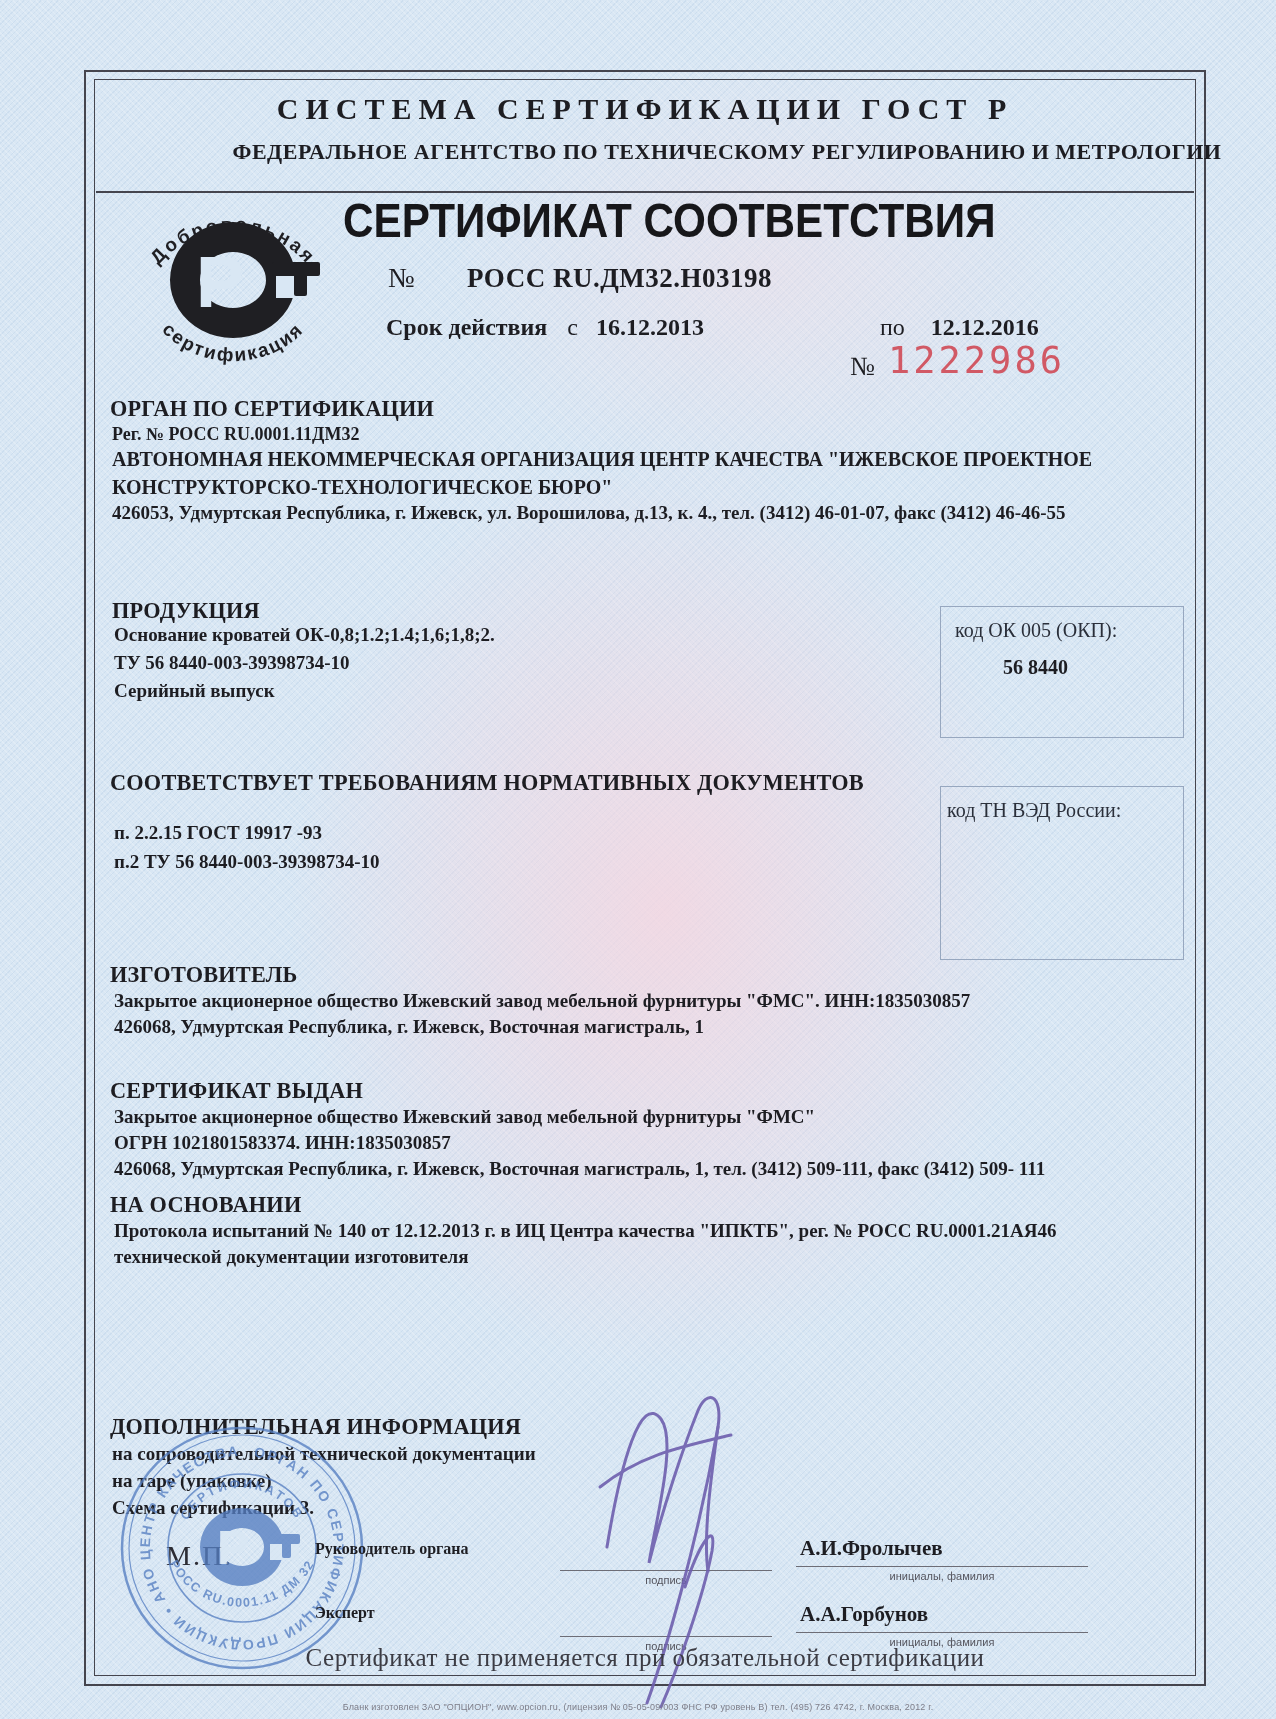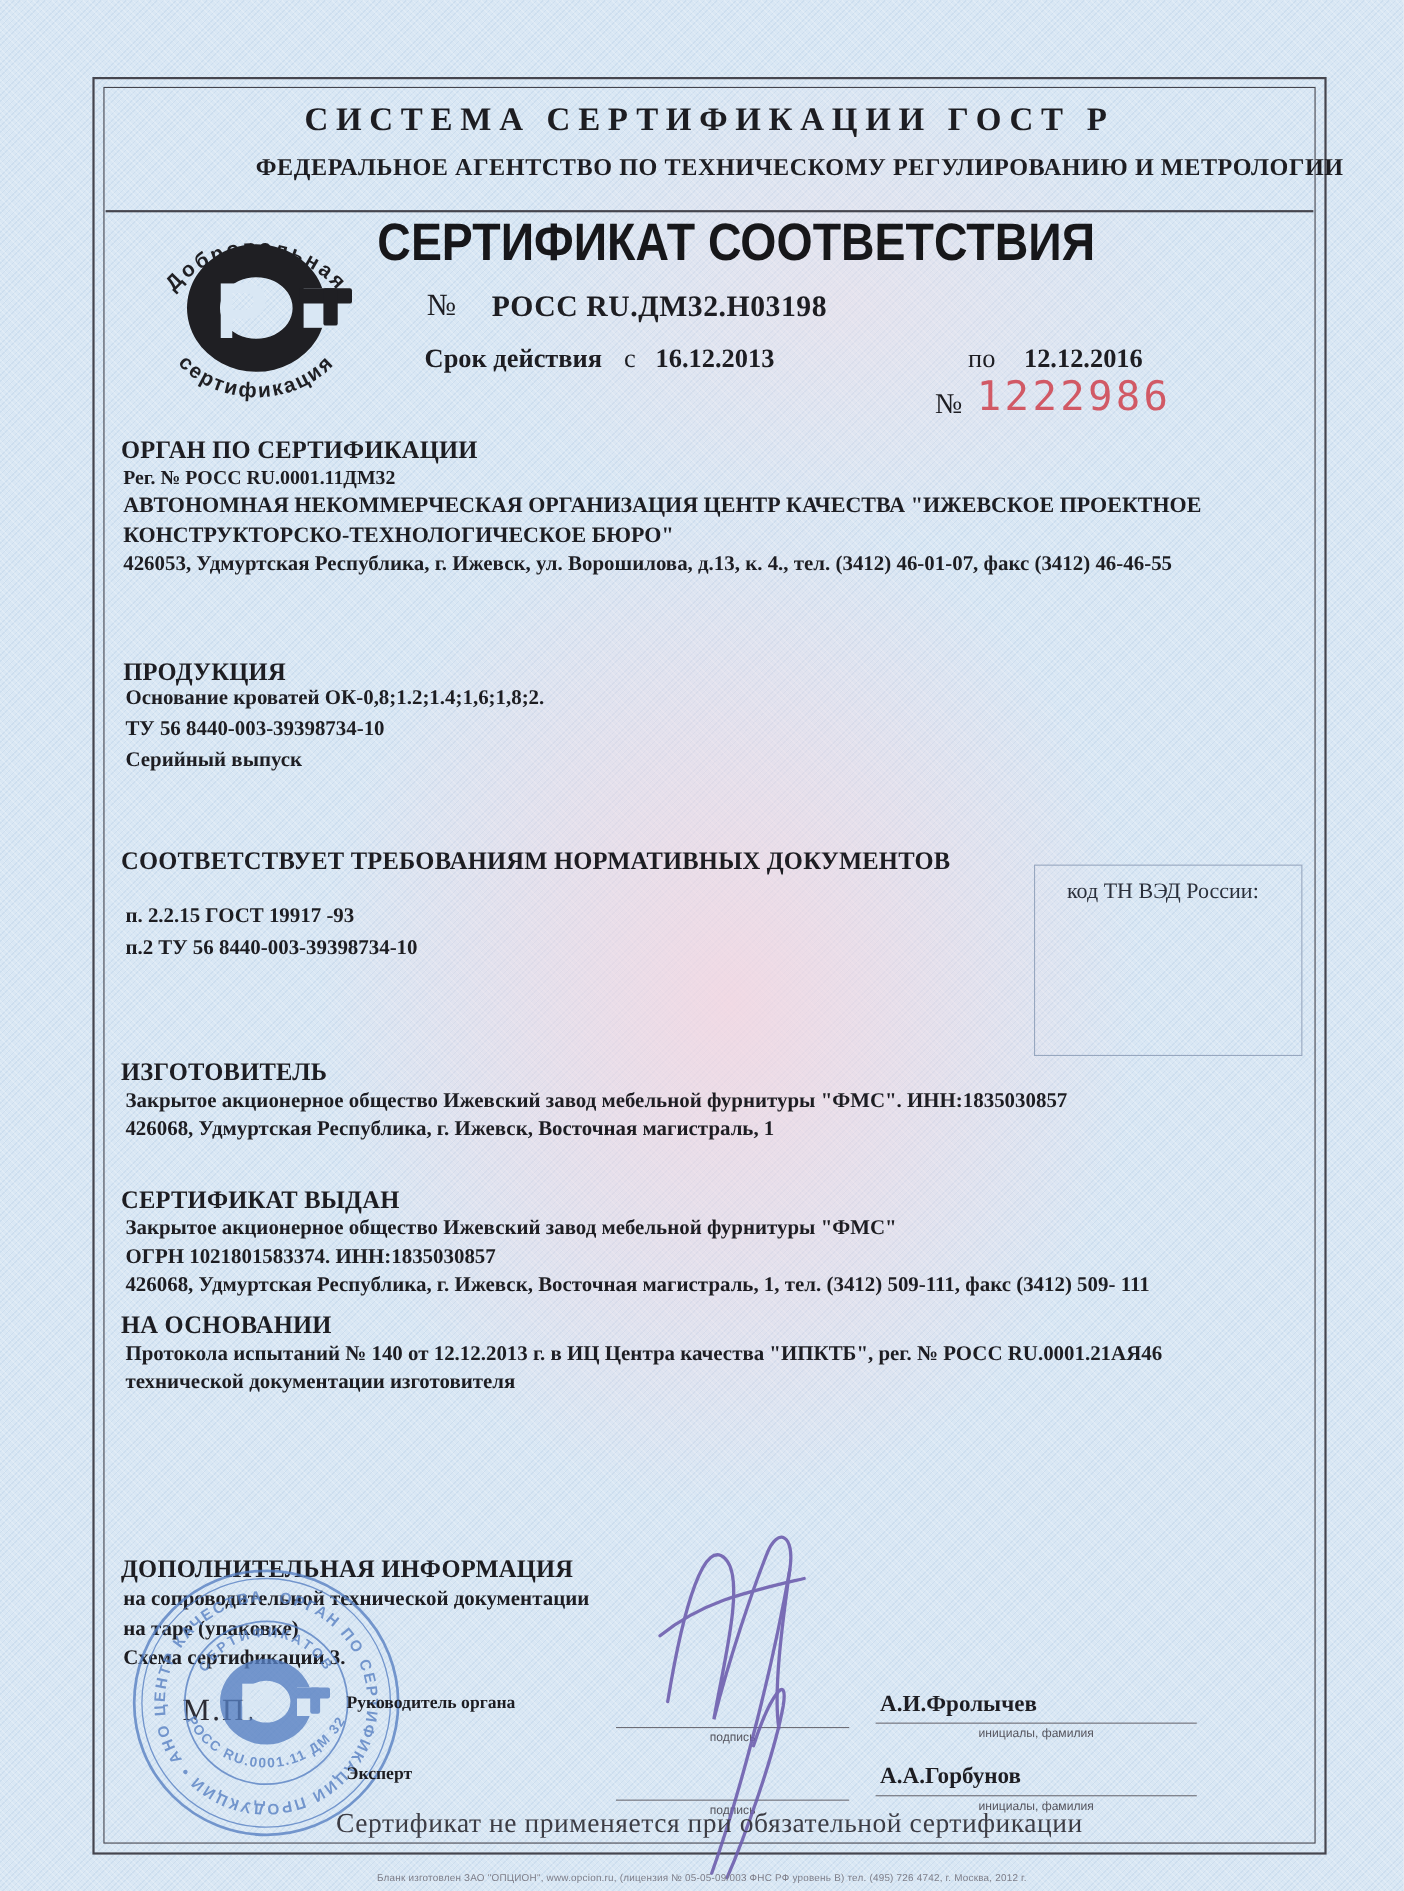--- a/index.html
+++ b/index.html
@@ -27,21 +27,21 @@
     text-align:center;color:#17171a;
   }
   .sec-h{font-weight:700;font-size:23px;letter-spacing:.2px;transform:scaleX(.97);transform-origin:left center;white-space:nowrap;}
   .body-l{font-weight:700;font-size:19px;line-height:26px;}
   .body-l .ln{display:block;}
   .reg-l{font-weight:700;font-size:18px;line-height:24px;}
   .org-n{font-weight:700;font-size:20px;line-height:27px;}
   .codebox{border:1px solid #97a7bf;}
   .codebox .lbl{font-size:20px;color:#2a2f3a;}
   .codebox .val{font-weight:700;font-size:20px;}
-  .numrow{font-size:27px;font-weight:700;letter-spacing:.5px;white-space:nowrap;}
+  .numrow{font-size:27px;font-weight:700;letter-spacing:.5px;white-space:nowrap;margin-left:20px;}
   .validity{font-size:24px;white-space:nowrap;}
   .validity b{font-weight:700;}
   .rednum{font-family:"DejaVu Sans Mono",monospace;font-size:37px;letter-spacing:3px;font-weight:400;}
   .role{font-weight:700;font-size:16px;white-space:nowrap;}
   .sig-name{font-weight:700;font-size:21px;white-space:nowrap;}
   .sig-line{border-top:1.2px solid #6d6d76;height:0;}
   .sig-cap{font-family:"Liberation Sans",sans-serif;font-size:11px;color:#55555e;text-align:center;}
   .mp{font-size:28px;letter-spacing:2px;font-weight:400;color:#2c2c34;}
   .footnote{font-size:25px;color:#3c3c44;text-align:center;letter-spacing:.5px;}
   .fineprint{font-family:"Liberation Sans",sans-serif;font-size:9px;color:#7d7d88;text-align:center;letter-spacing:.2px;}
@@ -97,28 +97,32 @@
   <div class="abs org-n" style="left:112px;top:446px;">АВТОНОМНАЯ НЕКОММЕРЧЕСКАЯ ОРГАНИЗАЦИЯ ЦЕНТР КАЧЕСТВА "ИЖЕВСКОЕ ПРОЕКТНОЕ</div>
   <div class="abs org-n" style="left:112px;top:474px;">КОНСТРУКТОРСКО-ТЕХНОЛОГИЧЕСКОЕ БЮРО"</div>
   <div class="abs body-l" style="left:112px;top:500px;">426053, Удмуртская Республика, г. Ижевск, ул. Ворошилова, д.13, к. 4., тел. (3412) 46-01-07, факс (3412) 46-46-55</div>
 
   <div class="abs sec-h" style="left:112px;top:598px;">ПРОДУКЦИЯ</div>
   <div class="abs body-l" style="left:114px;top:622px;">
     <span class="ln">Основание кроватей ОК-0,8;1.2;1.4;1,6;1,8;2.</span>
     <span class="ln" style="margin-top:2px;">ТУ 56 8440-003-39398734-10</span>
     <span class="ln" style="margin-top:2px;">Серийный выпуск</span>
   </div>
+  <div class="abs codebox" style="left:940px;top:606px;width:242px;height:130px;">
+    <div class="lbl" style="margin:12px 0 0 14px;">код ОК 005 (ОКП):</div>
+    <div class="val" style="margin:14px 0 0 62px;">56 8440</div>
+  </div>
 
   <div class="abs sec-h" style="left:110px;top:770px;">СООТВЕТСТВУЕТ ТРЕБОВАНИЯМ НОРМАТИВНЫХ ДОКУМЕНТОВ</div>
   <div class="abs body-l" style="left:114px;top:818px;line-height:29px;">
     <span class="ln">п. 2.2.15 ГОСТ 19917 -93</span>
     <span class="ln">п.2 ТУ 56 8440-003-39398734-10</span>
   </div>
   <div class="abs codebox" style="left:940px;top:786px;width:242px;height:172px;">
-    <div class="lbl" style="margin:12px 0 0 29px;">код ТН ВЭД России:</div>
+    <div class="lbl" style="margin:12px 0 0 6px;">код ТН ВЭД России:</div>
   </div>
 
   <div class="abs sec-h" style="left:110px;top:962px;">ИЗГОТОВИТЕЛЬ</div>
   <div class="abs body-l" style="left:114px;top:988px;">
     <span class="ln">Закрытое акционерное общество Ижевский завод мебельной фурнитуры "ФМС". ИНН:1835030857</span>
     <span class="ln">426068, Удмуртская Республика, г. Ижевск, Восточная магистраль, 1</span>
   </div>
 
   <div class="abs sec-h" style="left:110px;top:1078px;">СЕРТИФИКАТ ВЫДАН</div>
   <div class="abs body-l" style="left:114px;top:1104px;">

